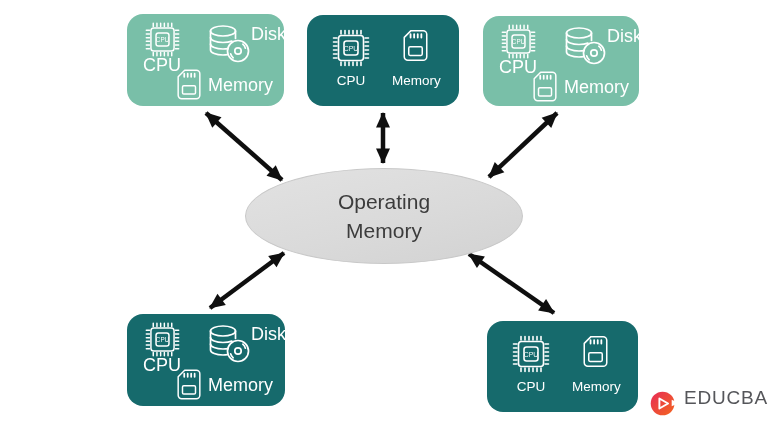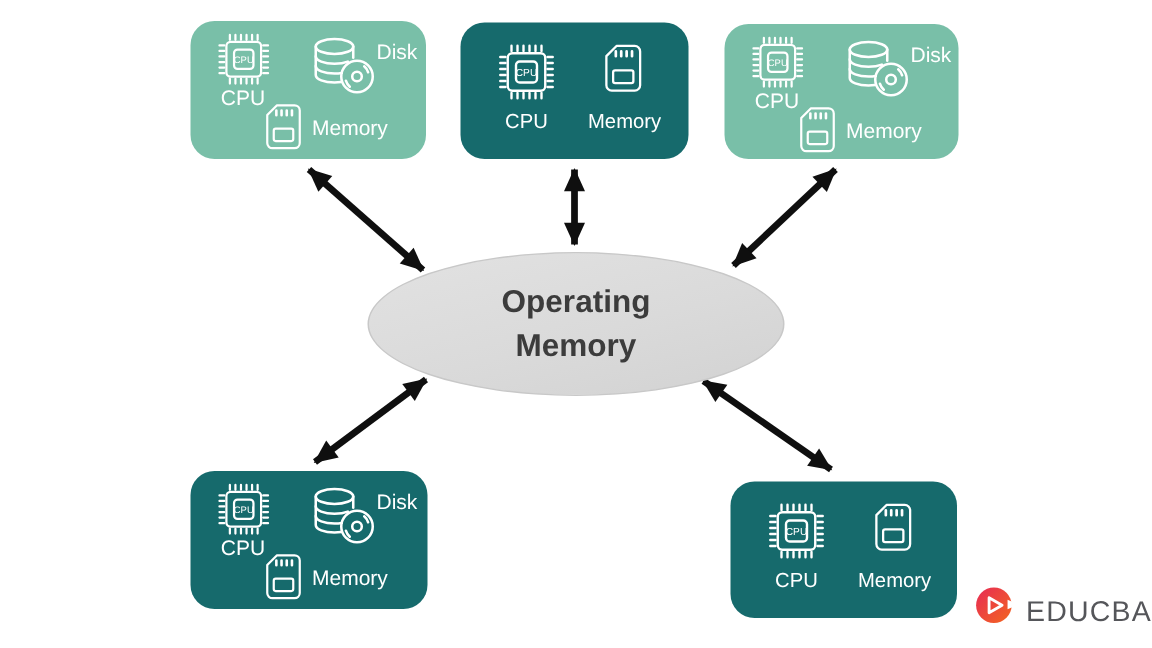--- a/index.html
+++ b/index.html
@@ -8,21 +8,21 @@
     position:relative; width:768px; height:432px; background:#ffffff;
     font-family:"Liberation Sans", sans-serif; overflow:hidden;
   }
   .arrows { position:absolute; left:0; top:0; pointer-events:none; }
 
   
   .node { position:absolute; border-radius:16px; }
   .node.light { background:#79BFA8; }
   .node.dark  { background:#166A6C; }
 
-  .node .lbl { color:#ffffff; font-size:14px; line-height:14px; }
+  .node .lbl { color:#ffffff; font-size:18px; line-height:14px; }
 
   
   .layout-a .cpu-group { position:absolute; left:13px; top:7px; width:44px; text-align:center; }
   .layout-a .cpu-group svg { width:37px; height:37px; display:block; margin:0 auto; }
   .layout-a .disk-group { position:absolute; left:79px; top:9px; }
   .layout-a .disk-group svg { width:46px; height:42px; display:block; }
   .layout-a .disk-group .lbl { position:absolute; left:45px; top:4px; }
   .layout-a .mem-group { position:absolute; left:49px; top:54px; }
   .layout-a .mem-group svg { width:26px; height:33px; display:block; }
   .layout-a .mem-group .lbl { position:absolute; left:32px; top:10px; }
@@ -41,25 +41,25 @@
   #node-tr { left:483px; top:16px;  width:156px; height:90px; }
   #node-bl { left:127px; top:314px; width:158px; height:92px; }
   #node-br { left:487px; top:321px; width:151px; height:91px; }
 
   
   .os-ellipse {
     position:absolute; left:245px; top:168px; width:278px; height:96px;
     background:linear-gradient(165deg,#E2E2E2 0%,#DADADA 55%,#D2D2D2 100%);
     border:1px solid #C8C8C8; border-radius:50%;
     display:flex; flex-direction:column; align-items:center; justify-content:center;
-    color:#3C3C3C; font-size:21px; font-weight:bold; line-height:29px;
+    color:#3C3C3C; font-size:21px; font-weight:normal; line-height:29px;
   }
 
   
-  .brand { position:absolute; left:648px; top:387px; display:flex; align-items:flex-end; gap:5px; }
+  .brand { position:absolute; left:648px; top:387px; display:flex; align-items:flex-start; gap:5px; }
   .brand svg { width:31px; height:33px; display:block; }
   .brand .brand-text { color:#55565A; font-size:19px; font-weight:500; letter-spacing:0.8px; }
 </style>
 </head>
 <body>
 
 <div class="canvas">
 
   <svg width="0" height="0" style="position:absolute" aria-hidden="true">
     <defs>

